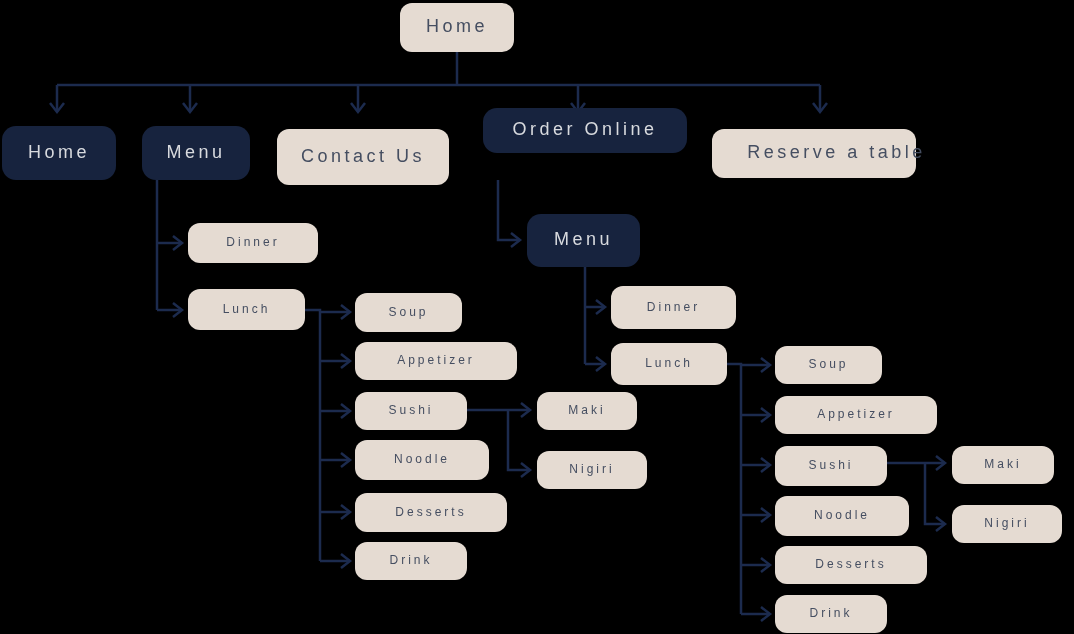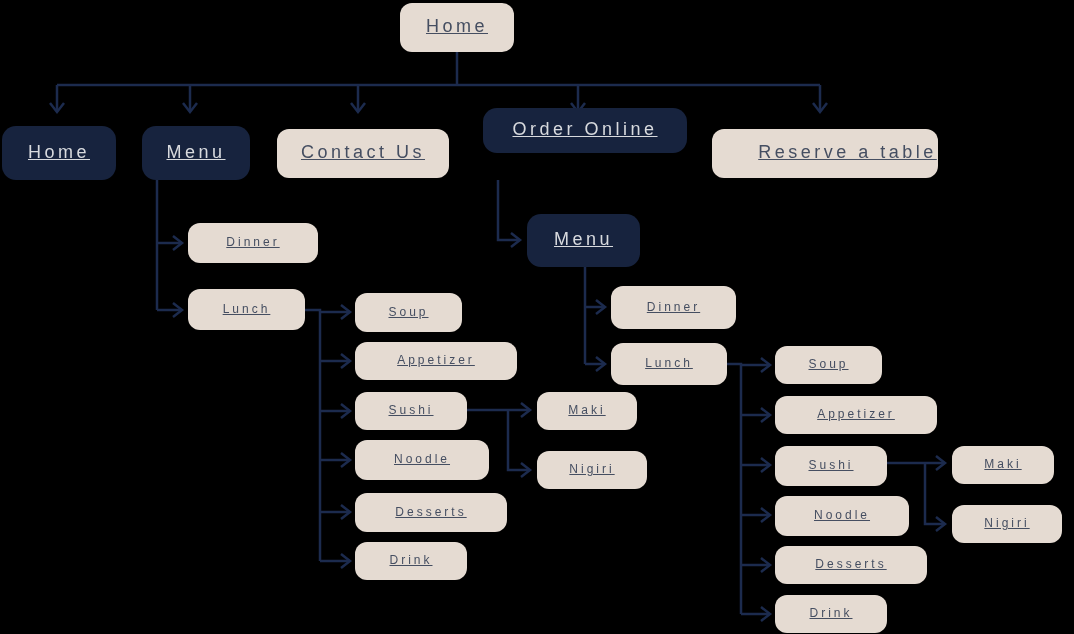--- a/index.html
+++ b/index.html
@@ -42,21 +42,20 @@
     border-radius: 12px;
     font-size: 12px;
     letter-spacing: 3px;
   }
   .node.light.lvl2 {
     font-size: 18px;
     letter-spacing: 3.5px;
   }
   .node span {
     transform: translateY(-1px);
-    text-decoration: underline;
   }
 </style>
 </head>
 <body>
 
 <div id="canvas">
   <svg id="connector-layer" viewBox="0 0 1074 634" xmlns="http://www.w3.org/2000/svg">
       <polyline points="457,52 457,85" fill="none" stroke="#1c2b4e" stroke-width="2.5"></polyline>
       <polyline points="57,85 820,85" fill="none" stroke="#1c2b4e" stroke-width="2.5"></polyline>
       <polyline points="57,85 57,112" fill="none" stroke="#1c2b4e" stroke-width="2.5"></polyline>
@@ -119,27 +118,27 @@
   <div id="nodes">
       <div class="node light lvl2" style="left: 400px; top: 3px; width: 114px; height: 49px; background: rgb(229, 219, 210); color: rgb(69, 78, 97);">
         <span>Home</span>
       </div>
       <div class="node dark lvl2" style="left: 2px; top: 126px; width: 114px; height: 54px; background: rgb(23, 35, 62); color: rgb(216, 218, 222);">
         <span>Home</span>
       </div>
       <div class="node dark lvl2" style="left: 142px; top: 126px; width: 108px; height: 54px; background: rgb(23, 35, 62); color: rgb(216, 218, 222);">
         <span>Menu</span>
       </div>
-      <div class="node light lvl2" style="left: 277px; top: 129px; width: 172px; height: 49px; background: rgb(229, 219, 210); color: rgb(69, 78, 97);">
+      <div class="node light lvl2" style="left: 277px; top: 129px; width: 172px; height: 56px; background: rgb(229, 219, 210); color: rgb(69, 78, 97);">
         <span>Contact Us</span>
       </div>
       <div class="node dark lvl2" style="left: 483px; top: 108px; width: 204px; height: 45px; background: rgb(23, 35, 62); color: rgb(216, 218, 222);">
         <span>Order Online</span>
       </div>
-      <div class="node light lvl2" style="left: 712px; top: 129px; width: 226px; height: 49px; background: rgb(229, 219, 210); color: rgb(69, 78, 97); padding-left: 45px;">
+      <div class="node light lvl2" style="left: 712px; top: 129px; width: 204px; height: 49px; background: rgb(229, 219, 210); color: rgb(69, 78, 97); padding-left: 45px;">
         <span>Reserve a table</span>
       </div>
       <div class="node light" style="left: 188px; top: 223px; width: 130px; height: 40px; background: rgb(229, 219, 210); color: rgb(69, 78, 97);">
         <span>Dinner</span>
       </div>
       <div class="node light" style="left: 188px; top: 289px; width: 117px; height: 41px; background: rgb(229, 219, 210); color: rgb(69, 78, 97);">
         <span>Lunch</span>
       </div>
       <div class="node light" style="left: 355px; top: 293px; width: 107px; height: 39px; background: rgb(229, 219, 210); color: rgb(69, 78, 97);">
         <span>Soup</span>

